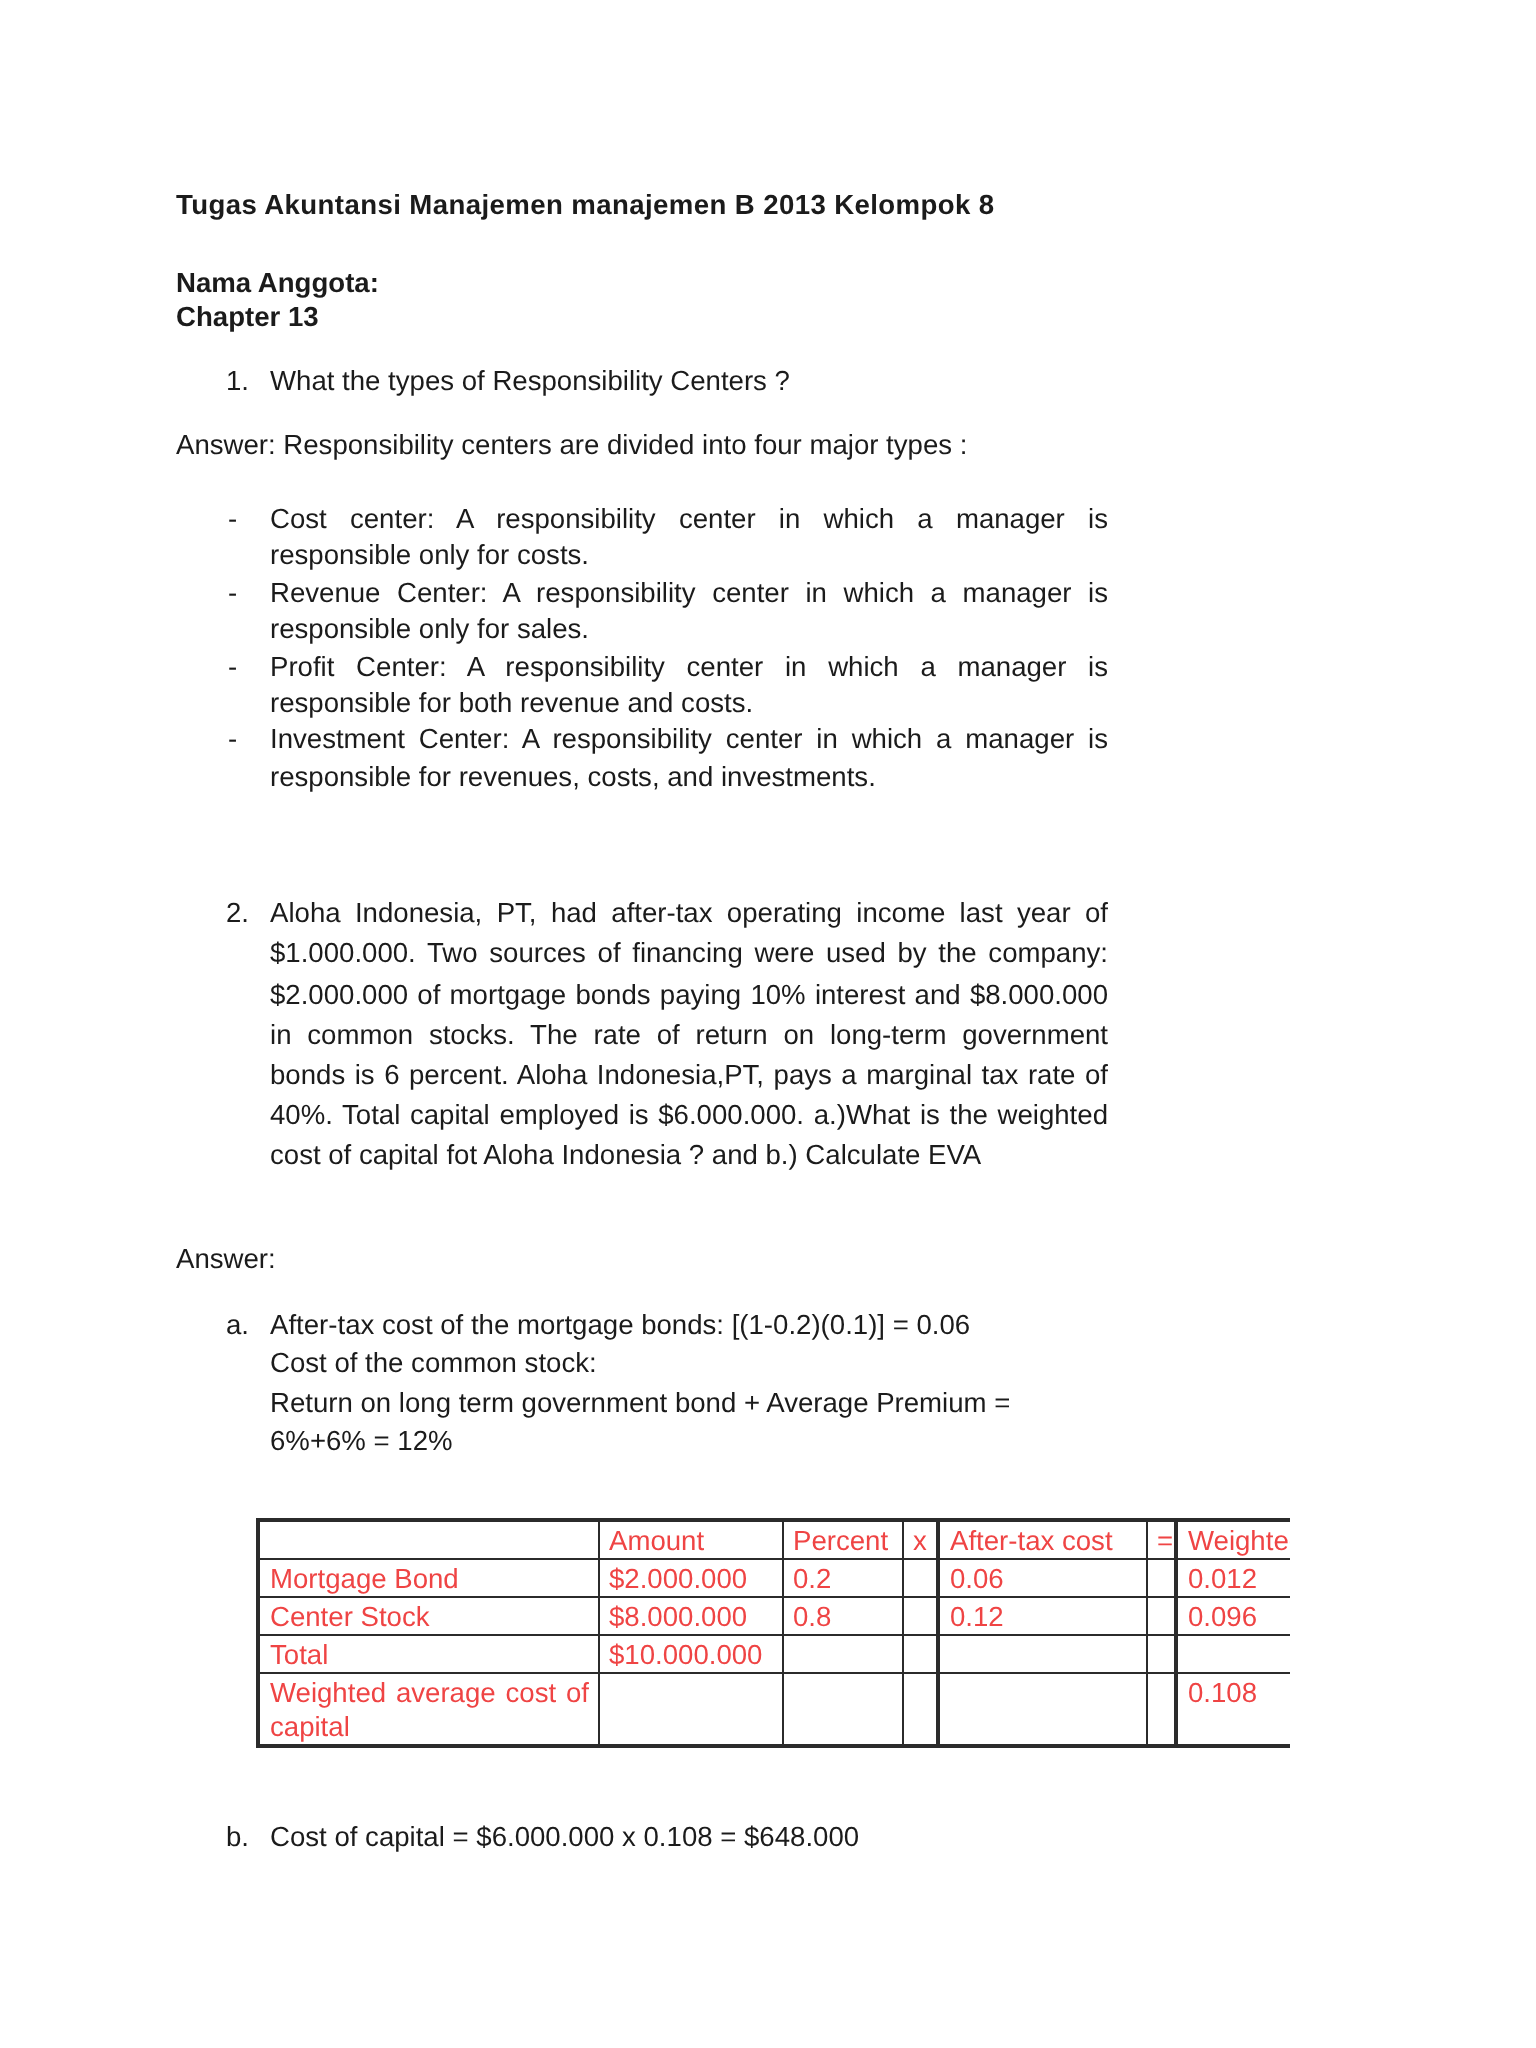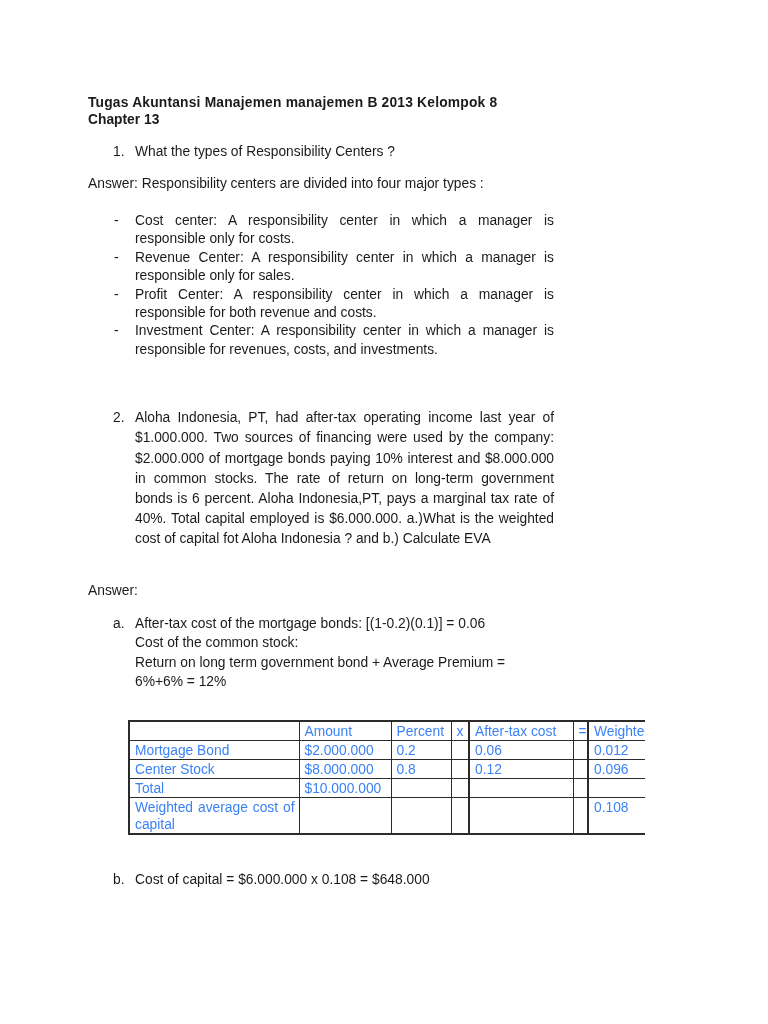--- a/index.html
+++ b/index.html
@@ -81,21 +81,21 @@
     margin-top: 14px;
     line-height: 19.6px;
   }
   .wacc-table {
     margin-top: 28px;
     margin-left: 40px;
     border-collapse: collapse;
     table-layout: fixed;
     width: 578px;
     font-size: 13.8px;
-    color: #3b82f6;
+    color: #ef4444;
   }
   .wacc-table td {
     border: 1px solid #2b2b2b;
     padding: 1px 4px 0 5px;
     line-height: 17px;
     height: 17px;
     overflow: hidden;
     white-space: nowrap;
   }
   .wacc-table { border: 2px solid #2b2b2b; }
@@ -111,20 +111,21 @@
     line-height: 18px;
   }
 </style>
 </head>
 <body>
 
 <div class="page">
 
   <div class="doc-title">Tugas Akuntansi Manajemen manajemen B 2013 Kelompok 8</div>
 
+  <div class="subtitle">Nama Anggota:</div>
 
   <div class="chapter">Chapter 13</div>
 
   <div class="hang q1">
     <span class="marker">1.</span>
     <div class="body">What the types of Responsibility Centers ?</div>
   </div>
 
   <div class="answer-intro">Answer: Responsibility centers are divided into four major types :</div>
 

